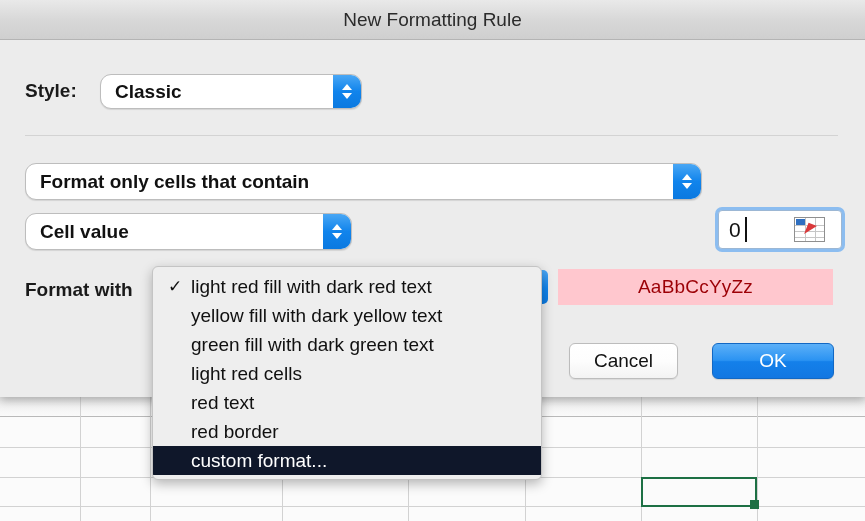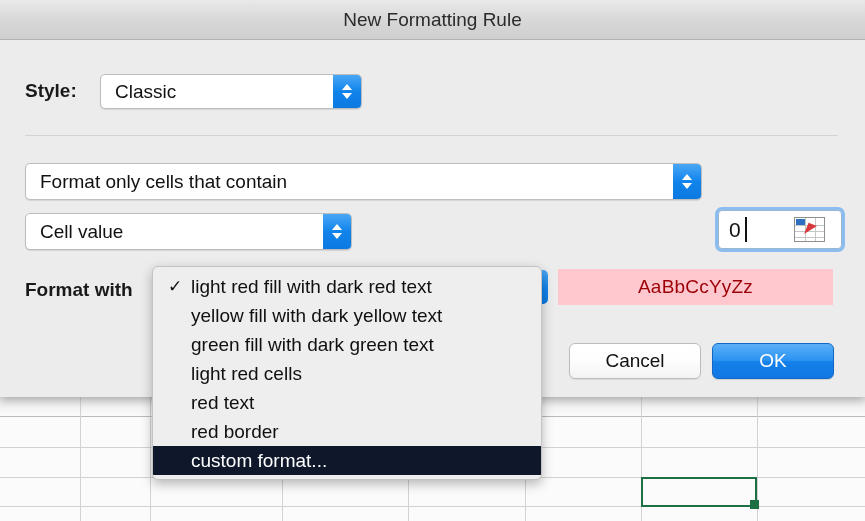--- a/index.html
+++ b/index.html
@@ -104,23 +104,24 @@
     white-space: nowrap;
     font-weight: bold;
   }
 
   
   .popup {
     position: absolute;
     box-sizing: border-box;
     background: #ffffff;
     border: 1px solid #bdbdbd;
-    border-radius: 5px;
+    border-radius: 11px;
     box-shadow: 0 1px 1px rgba(0,0,0,0.10);
     overflow: hidden;
+    font-weight: bold;
   }
   .popup .ptext {
     position: absolute;
     left: 14px;
     top: 50%;
     transform: translateY(-50%);
     font-size: 19px;
     color: #111111;
     white-space: nowrap;
   }
@@ -240,21 +241,21 @@
     position: absolute;
     box-sizing: border-box;
     border-radius: 6px;
     font-size: 19px;
     display: flex;
     align-items: center;
     justify-content: center;
     white-space: nowrap;
   }
   #btn-cancel {
-    left: 569px; top: 343px; width: 132px; height: 36px;
+    left: 569px; top: 343px; width: 109px; height: 36px;
     background: linear-gradient(to bottom, #ffffff 0%, #fdfdfd 50%, #f3f3f3 100%);
     border: 1px solid #bcbcbc;
     color: #111111;
     box-shadow: 0 1px 1px rgba(0,0,0,0.08);
   }
   #btn-ok {
     left: 712px; top: 343px; width: 122px; height: 36px;
     background: linear-gradient(to bottom, #5cb0f8 0%, #2b93f2 48%, #1480ea 52%, #1277e2 100%);
     border: 1px solid #1268c4;
     color: #ffffff;

